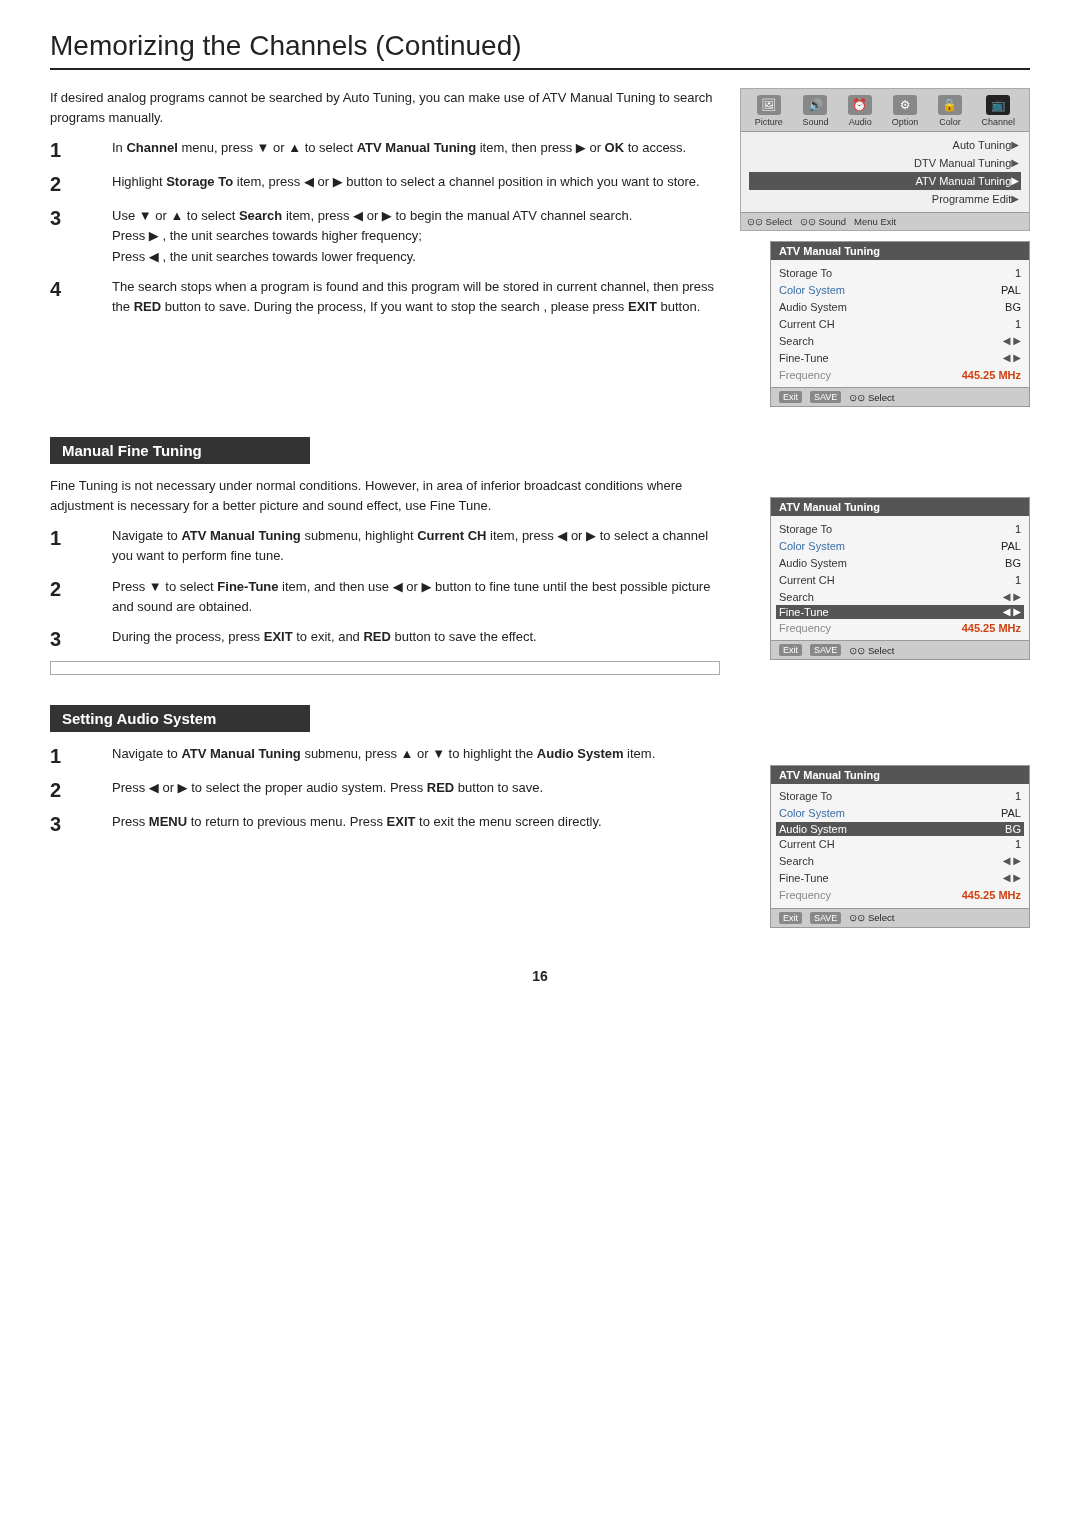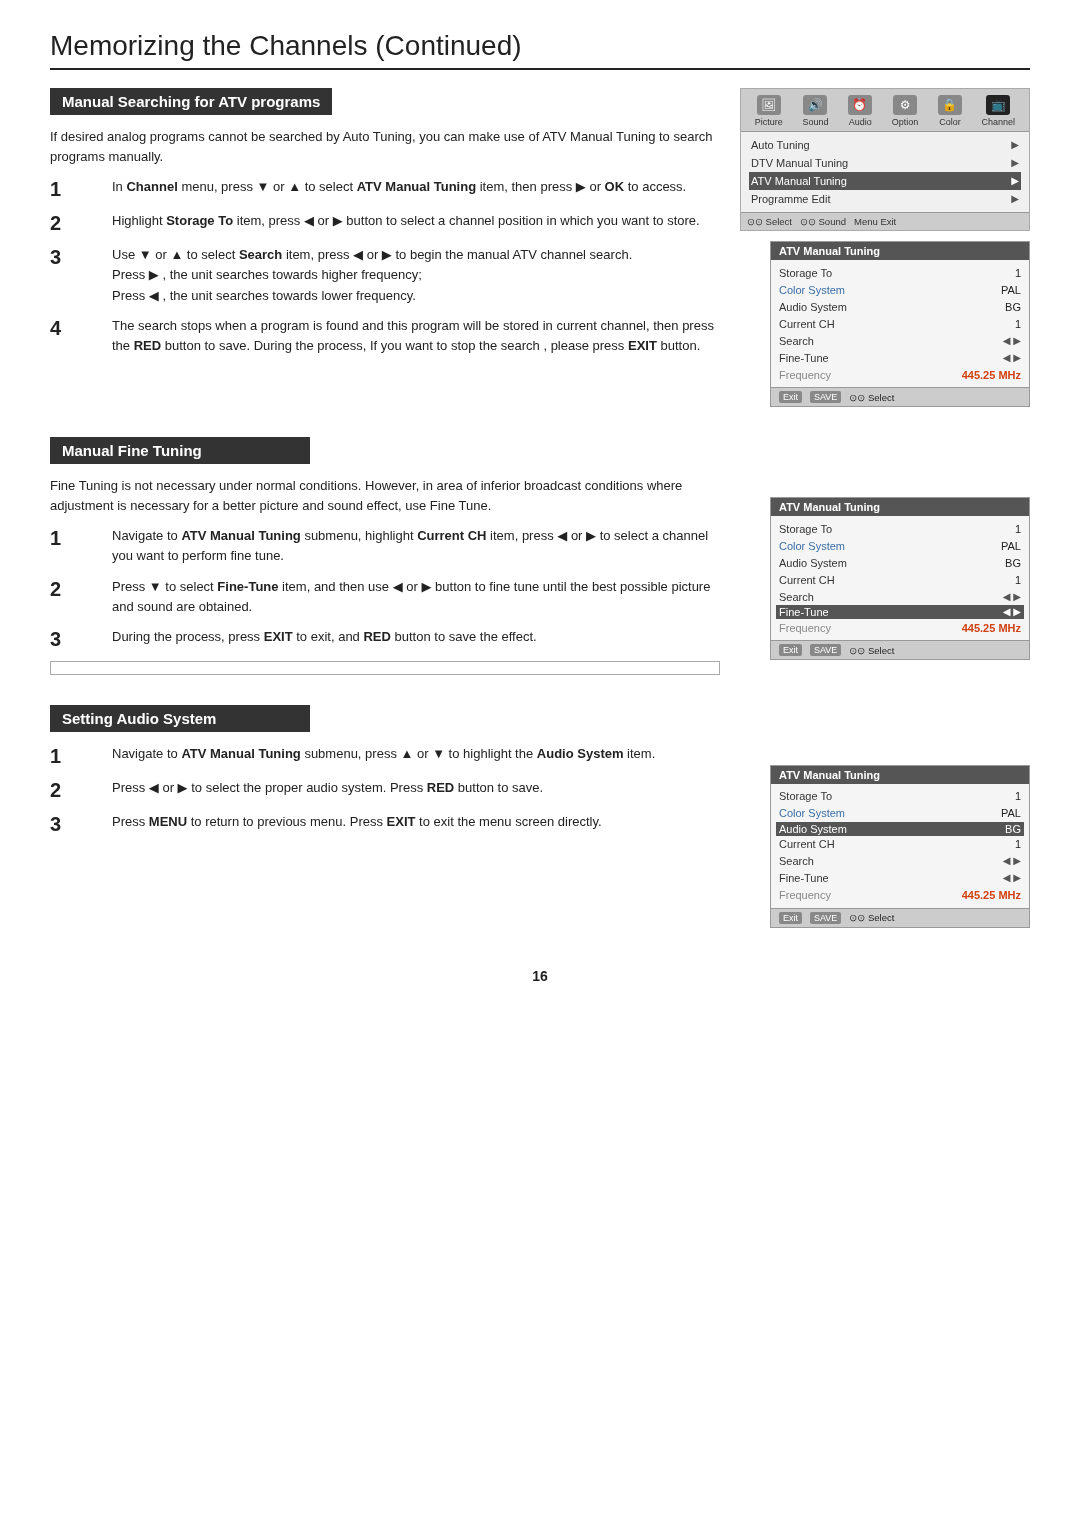--- a/index.html
+++ b/index.html
@@ -106,21 +106,21 @@
       justify-content: center;
       color: #fff;
       font-size: 12px;
     }
     .tv-menu-icon-shape.active {
       background: #222;
     }
     .tv-menu-body { padding: 4px 8px 4px 8px; }
     .tv-menu-row {
       display: flex;
-      justify-content: space-between;
+      justify-content: flex-end;
       padding: 3px 2px;
       font-size: 11px;
       color: #333;
     }
     .tv-menu-row.selected {
       background: #555;
       color: #fff;
     }
     .tv-menu-row .arrow { font-size: 10px; color: #555; }
     .tv-menu-row.selected .arrow { color: #fff; }
@@ -212,21 +212,20 @@
   </style>
 </head>
 <body>
 
 <div class="main-title">
   <span>Memorizing the Channels</span><span> (Continued)</span>
 </div>
 
 <div class="content-row">
   <div class="left-col">
-    <div class="section-header">Manual Searching for ATV programs</div>
     <p>If desired analog programs cannot be searched by Auto Tuning, you can make use of ATV Manual Tuning to search programs manually.</p>
     <ol class="step-list">
       <li>
         <span class="step-num">1</span>
         <span class="step-text">In <strong>Channel</strong> menu, press ▼ or ▲ to select <strong>ATV Manual Tuning</strong> item, then press ▶ or <strong>OK</strong> to access.</span>
       </li>
       <li>
         <span class="step-num">2</span>
         <span class="step-text">Highlight <strong>Storage To</strong> item, press ◀ or ▶ button to select a channel position in which you want to store.</span>
       </li>

